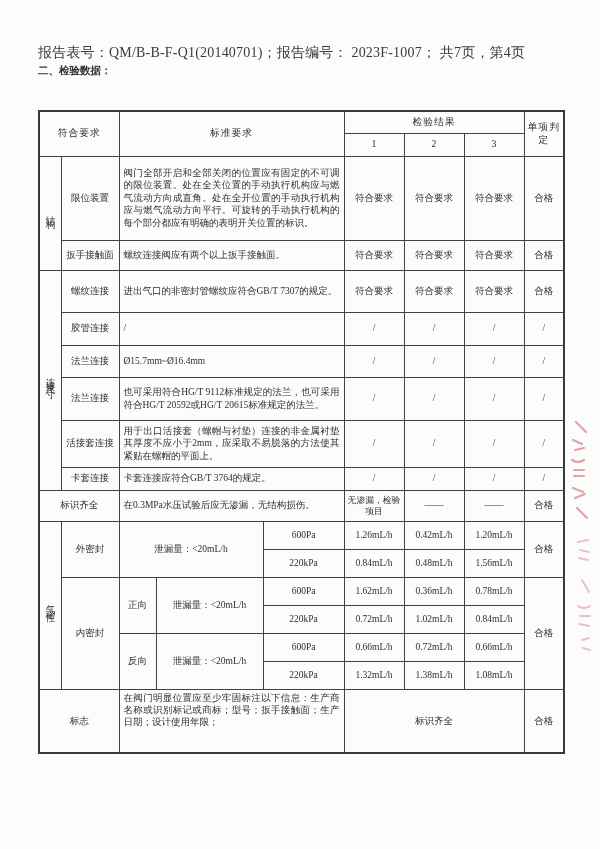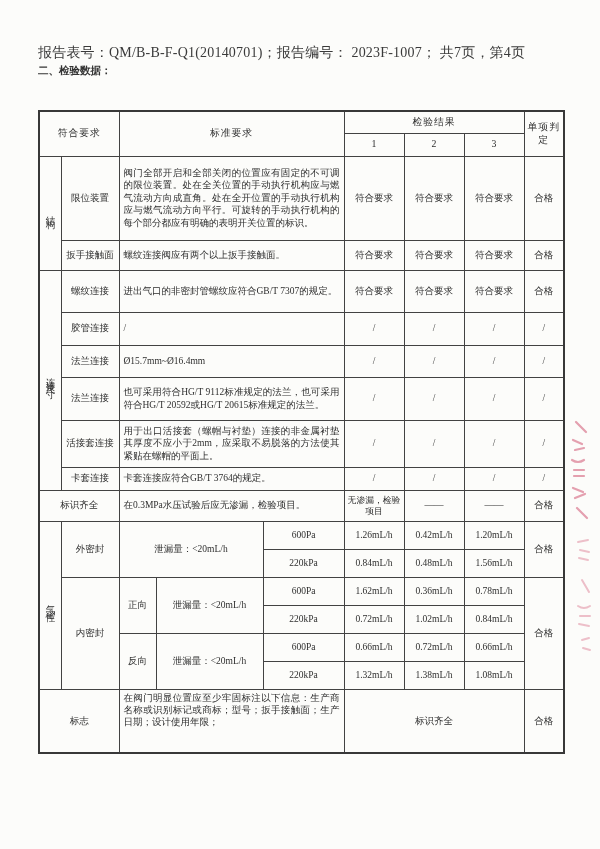--- a/index.html
+++ b/index.html
@@ -151,21 +151,21 @@
     <td>卡套连接</td>
     <td class="std" colspan="3">卡套连接应符合GB/T 3764的规定。</td>
     <td>/</td>
     <td>/</td>
     <td>/</td>
     <td>/</td>
   </tr>
 
   <tr class="r-shell">
     <td colspan="2">标识齐全</td>
-    <td class="std" colspan="3">在0.3MPa水压试验后应无渗漏，检验项目。</td>
+    <td class="std" colspan="3">在0.3MPa水压试验后应无渗漏，无结构损伤。</td>
     <td class="small">无渗漏，检验项目</td>
     <td>——</td>
     <td>——</td>
     <td>合格</td>
   </tr>
 
   <tr class="r-air">
     <td rowspan="6"><span class="vtext">气密性</span></td>
     <td rowspan="2">外密封</td>
     <td class="std" colspan="2" rowspan="2" style="text-align:center;">泄漏量：&lt;20mL/h</td>

